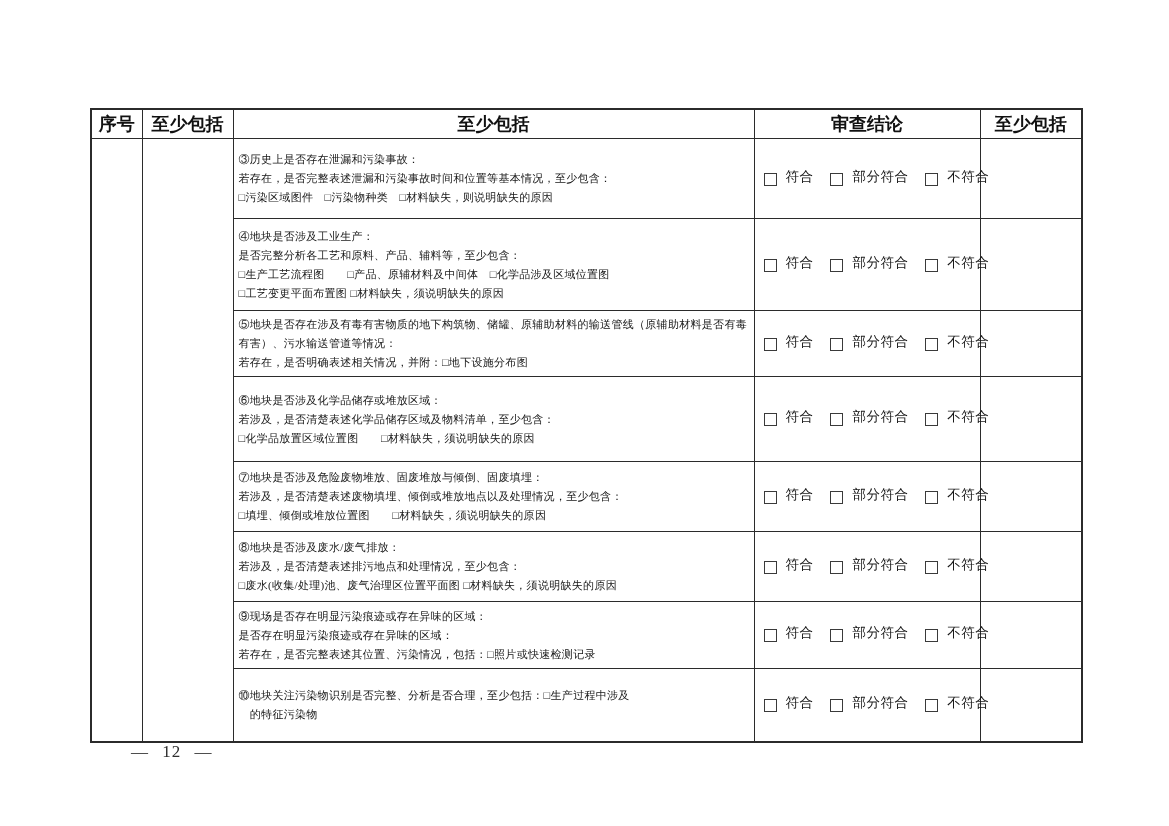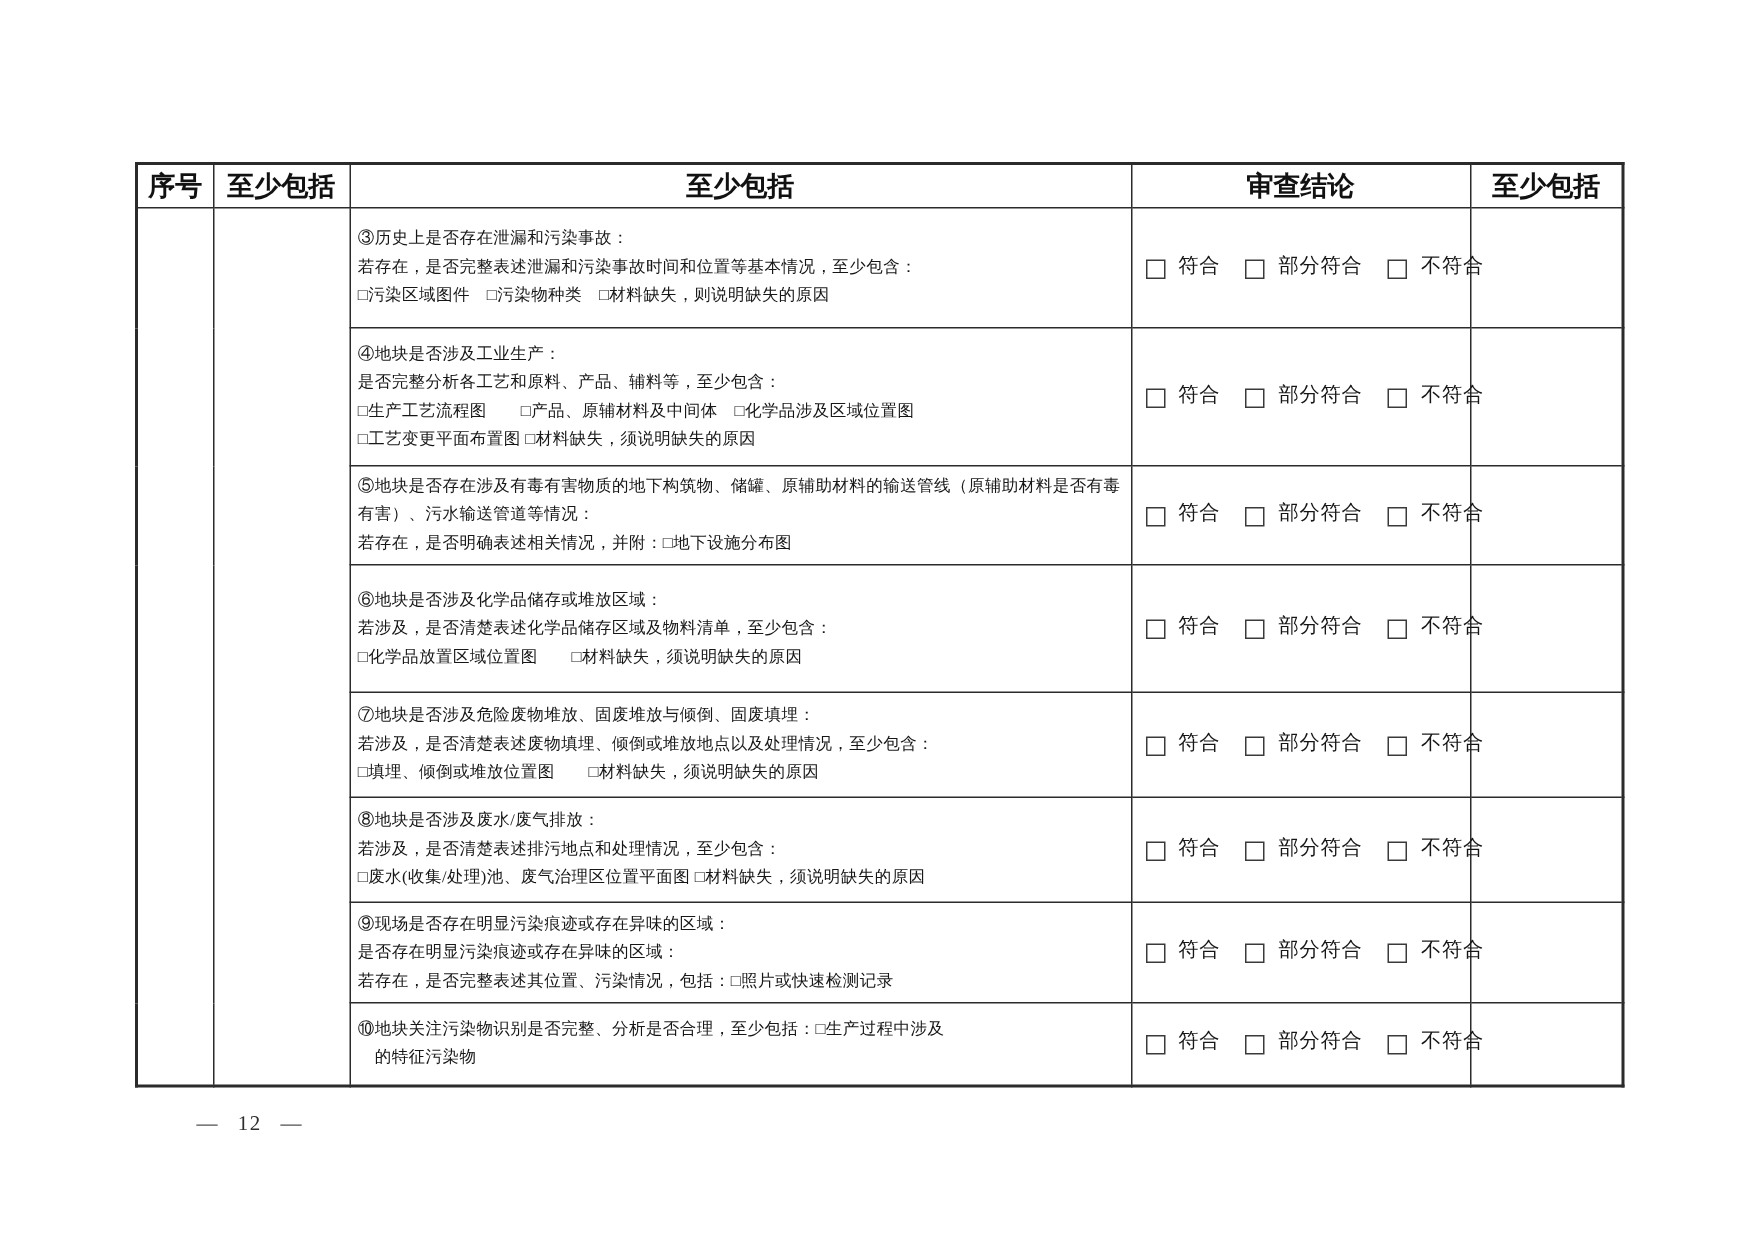--- a/index.html
+++ b/index.html
@@ -80,21 +80,21 @@
     height: 11px;
     border: 1.4px solid #3a3a3a;
     margin-right: 9px;
     background: #fff;
     flex: 0 0 auto;
   }
   .page-number {
     position: absolute;
     left: 131px;
     top: 742px;
-    font-size: 14px;
+    font-size: 17px;
     letter-spacing: 1px;
     word-spacing: 8px;
     color: #2e2e2e;
     font-family: "Liberation Serif", serif;
   }
 </style>
 </head>
 <body>
 
 <div class="doc-page">
@@ -252,21 +252,21 @@
               <span class="cbx"></span>
               <span class="opt-label">部分符合</span>
             </span>
       <span class="opt">
               <span class="cbx"></span>
               <span class="opt-label">不符合</span>
             </span>
     </td>
     <td class="note-cell"></td>
   </tr>
-        <tr style="height: 55px;">
+        <tr style="height: 73px;">
     <td class="content-cell">⑩地块关注污染物识别是否完整、分析是否合理，至少包括：□生产过程中涉及
 　的特征污染物</td>
     <td class="conclusion-cell">
       <span class="opt">
               <span class="cbx"></span>
               <span class="opt-label">符合</span>
             </span>
       <span class="opt">
               <span class="cbx"></span>
               <span class="opt-label">部分符合</span>

